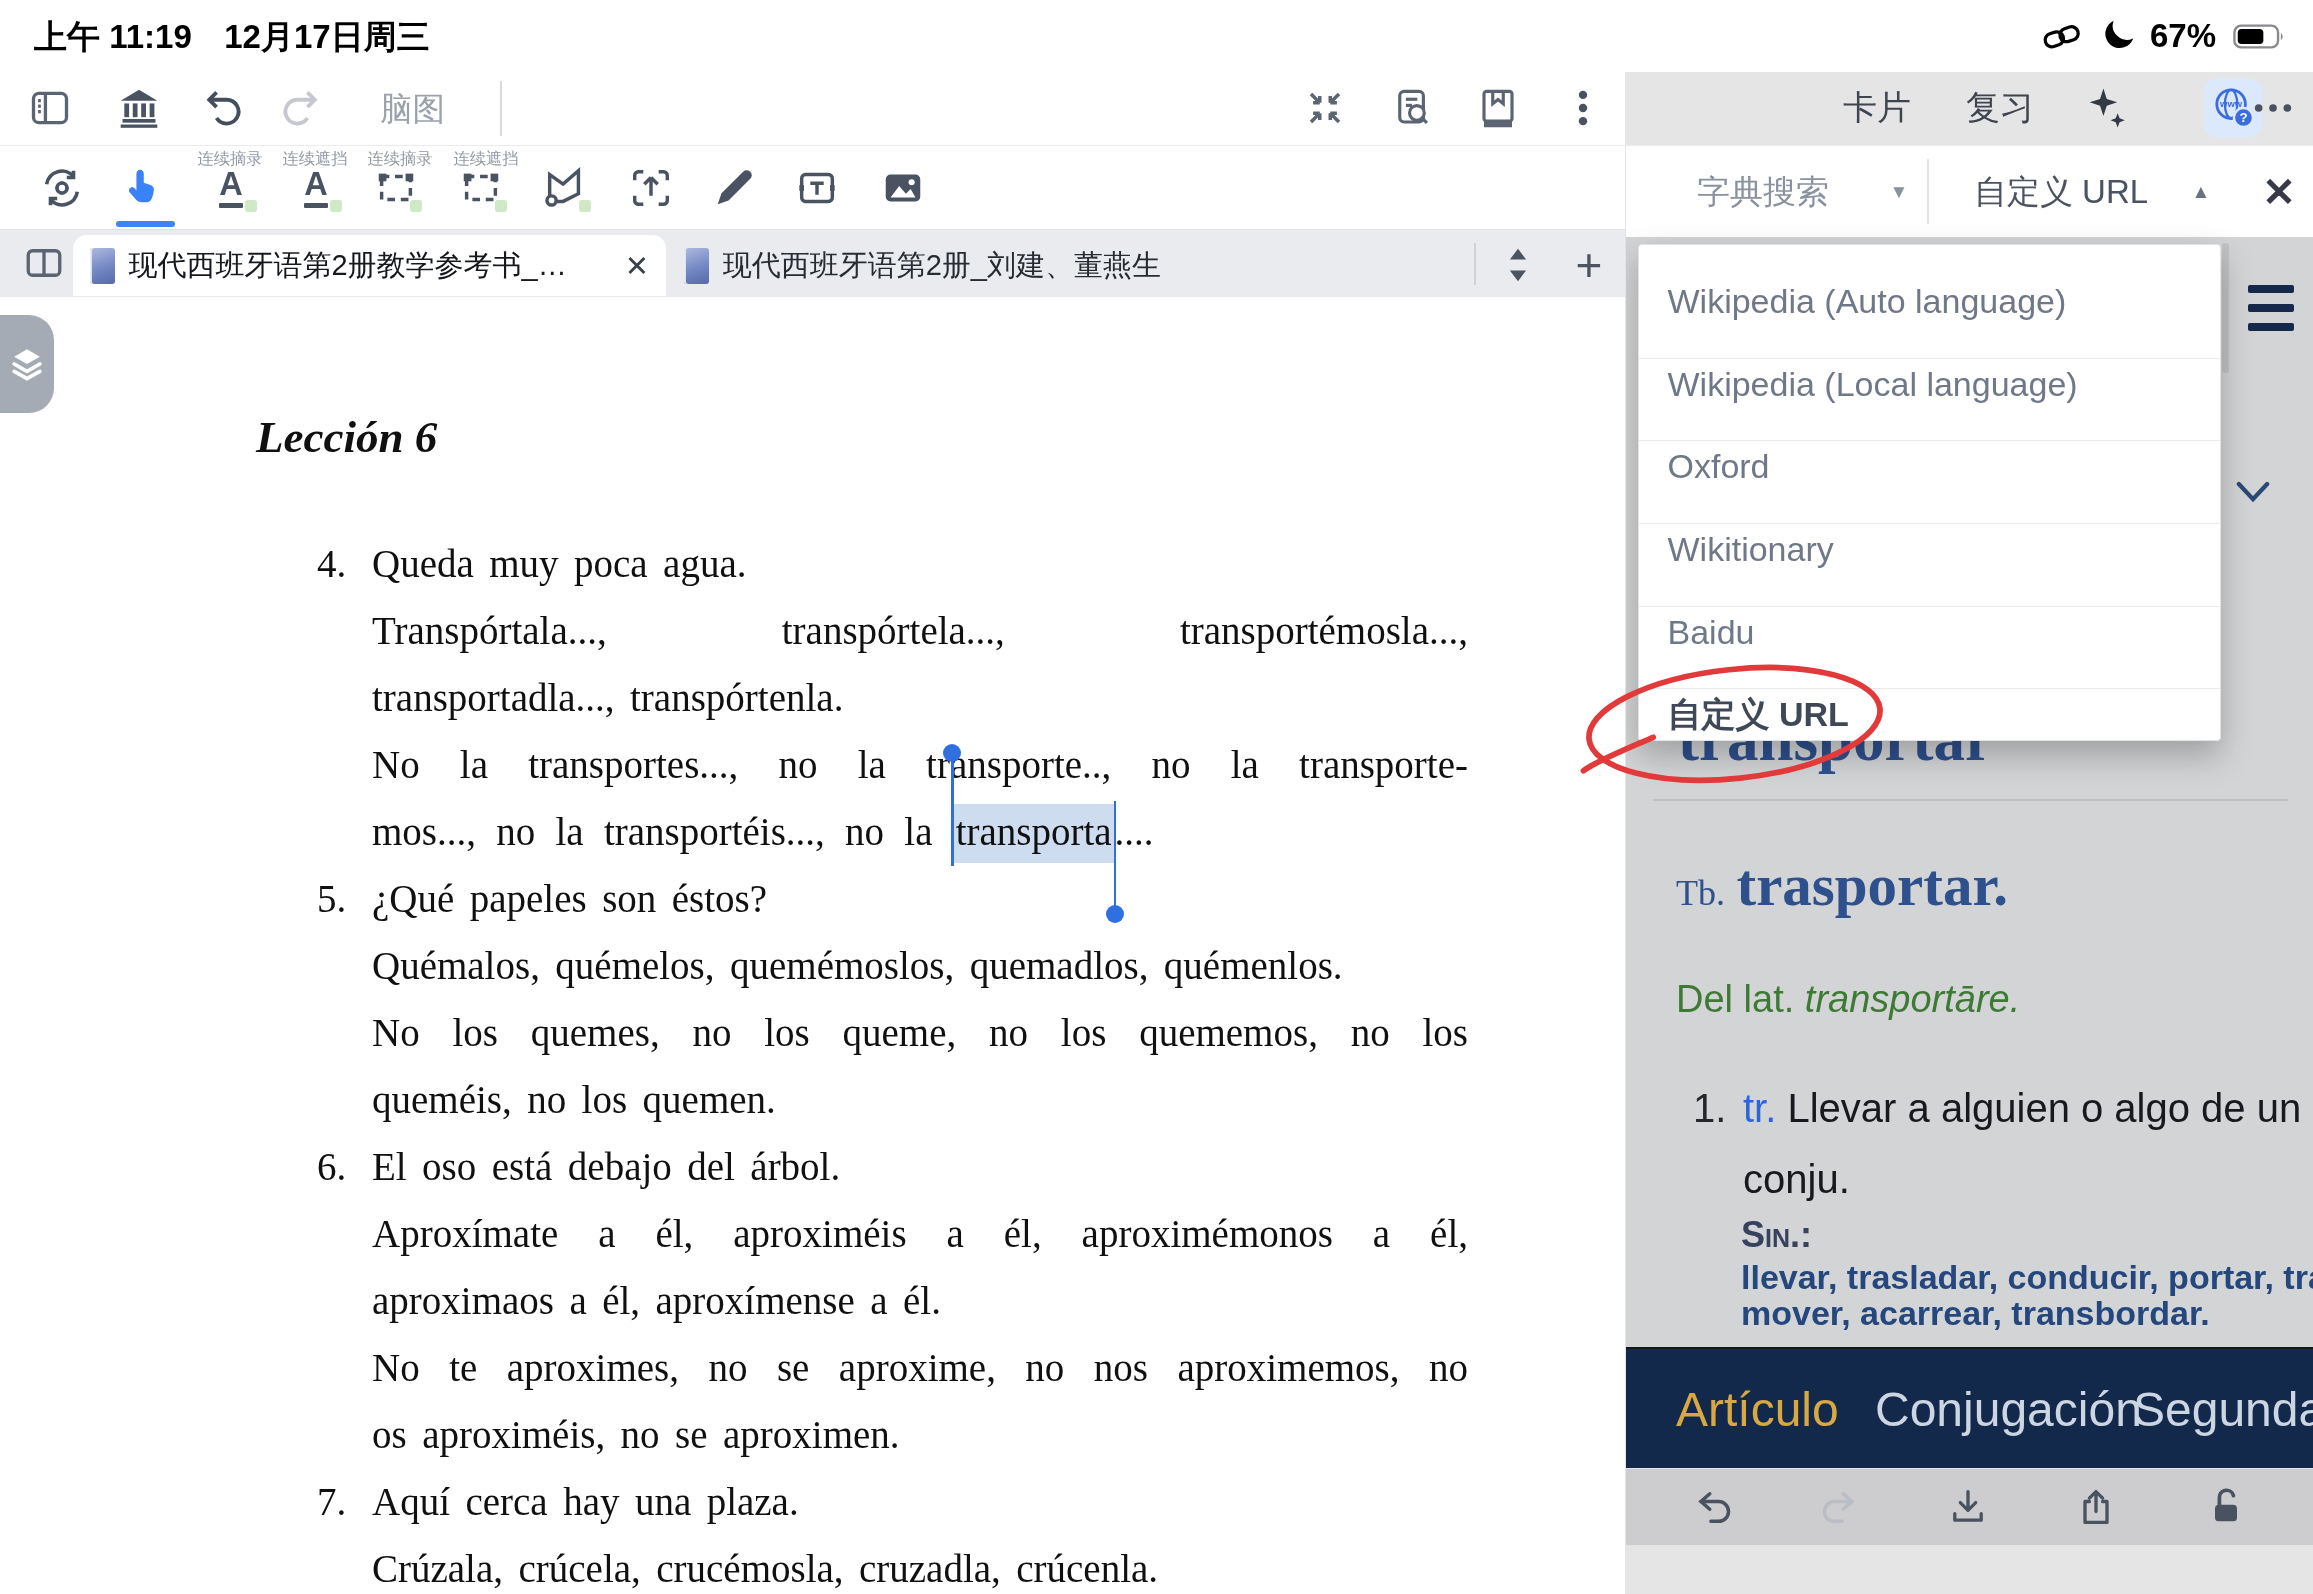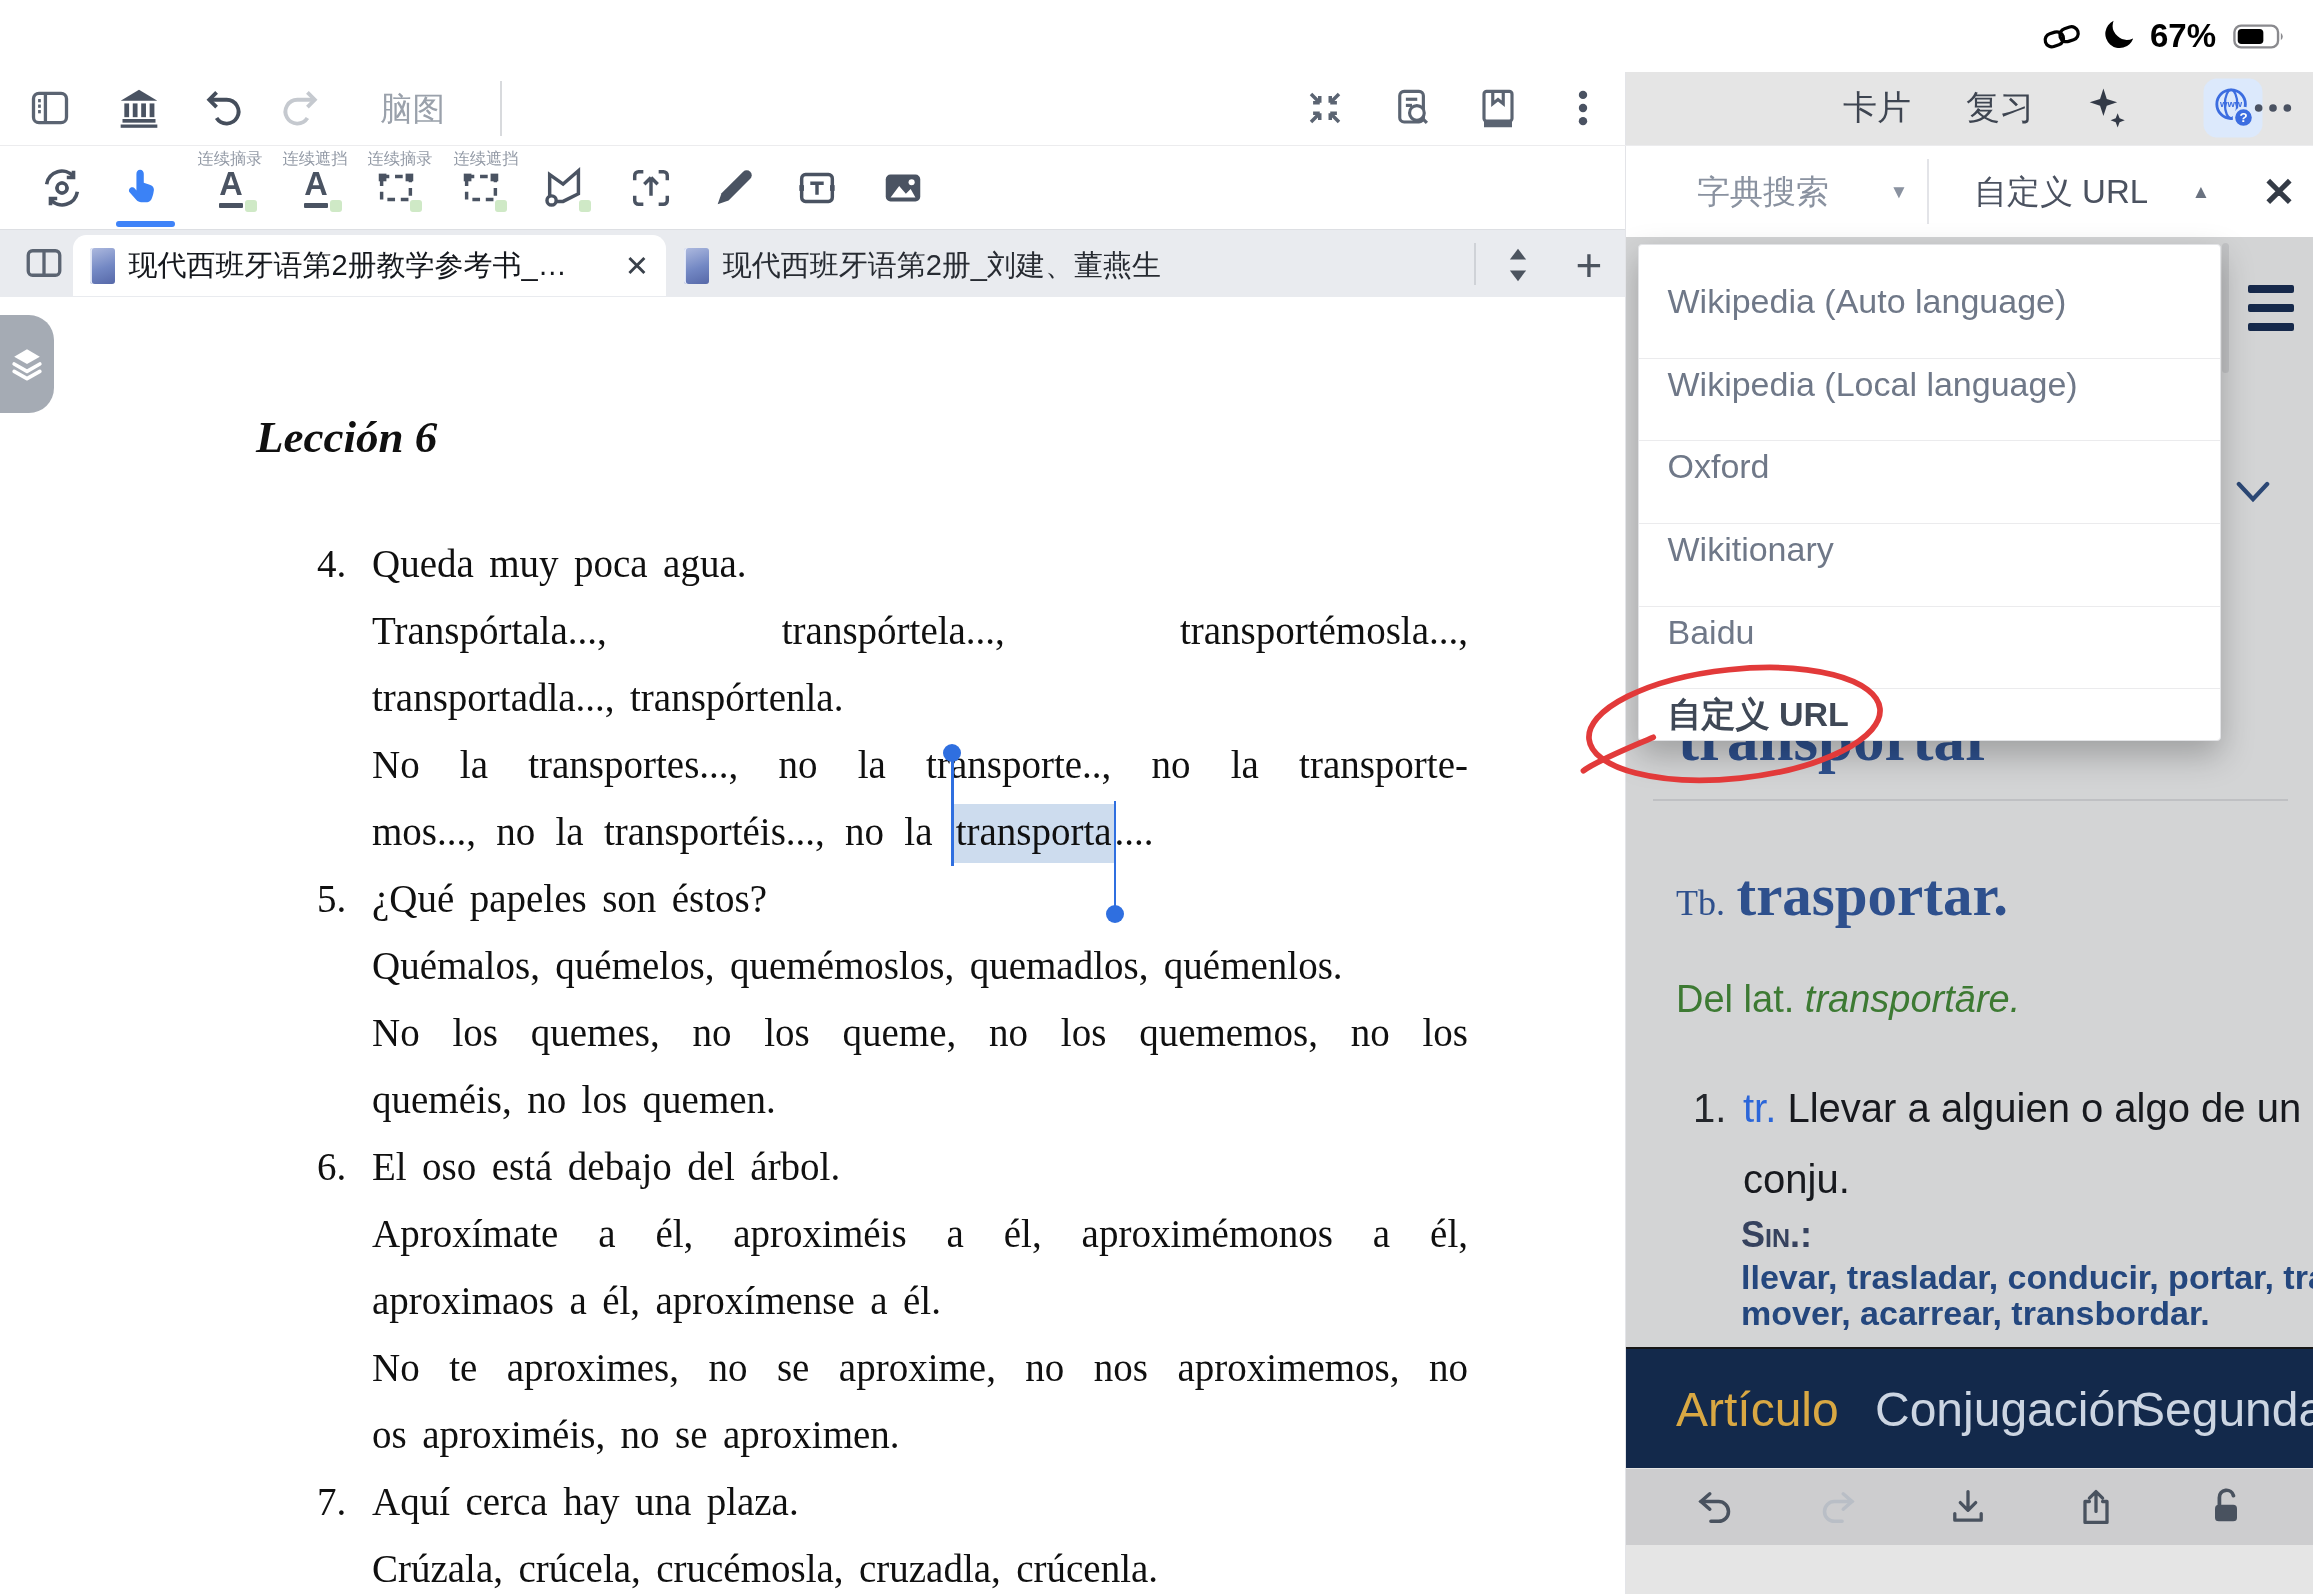--- a/index.html
+++ b/index.html
@@ -73,21 +73,21 @@
   #panel-close{position:absolute;left:653px;top:46px;transform:translate(-50%,-50%);font-size:40px;font-weight:600;color:#343b46;}
 
   #webview{position:absolute;left:0;top:165px;width:688px;height:1110px;background:#d3d4d5;overflow:hidden;}
   #wv-scrollbar{position:absolute;left:596px;top:5.7px;width:6.7px;height:130px;background:#c2c3c5;border-radius:3.8px;}
   #wv-burger{position:absolute;left:622px;top:48px;}
   #wv-burger div{width:46px;height:7.6px;background:#16294b;border-radius:1.9px;margin-bottom:11.5px;}
   #wv-chevron{position:absolute;left:610px;top:244px;}
   #headword-bg{position:absolute;left:52px;top:466px;font-family:"Liberation Serif",serif;font-weight:700;
                font-size:63px;color:#2e508d;z-index:1;}
   #wv-divider{position:absolute;left:27px;top:562px;width:635px;height:1.9px;background:#bfc0c3;z-index:1;}
-  #tb-line{position:absolute;left:50px;top:614px;display:flex;align-items:baseline;gap:11.5px;z-index:1;margin-top:10px;}
+  #tb-line{position:absolute;left:50px;top:614px;display:flex;align-items:baseline;gap:11.5px;z-index:1;}
   #tb-label{font-family:"Liberation Serif",serif;font-size:36px;color:#2e508d;}
   #headword{font-family:"Liberation Serif",serif;font-weight:700;font-size:59px;color:#2e508d;}
   #etym{position:absolute;left:50px;top:741px;font-size:38px;color:#3d7a33;z-index:1;}
   #etym .it{font-style:italic;}
   #sense-no{position:absolute;left:67px;top:849px;font-size:40px;color:#23262b;z-index:1;}
   .defline{position:absolute;left:117px;font-size:40px;color:#17191e;white-space:nowrap;z-index:1;}
   #def1{top:849px;} #def2{top:920px;}
   #sense-pos{color:#2b66d9;}
   #syn-label{position:absolute;left:115px;top:977px;font-size:36px;font-weight:600;font-variant-caps:small-caps;color:#36425e;z-index:1;}
   .synline{position:absolute;left:115px;font-size:34px;font-weight:700;color:#24477e;white-space:nowrap;z-index:1;}
@@ -106,20 +106,24 @@
   .dditem{flex:1;display:flex;align-items:center;padding-left:29px;font-size:34px;color:#6f7888;border-top:1px solid #ebebed;margin-top:31px;}
   .dditem:first-child{border-top:none;}
   .dditem.last{color:#3f4856;font-weight:700;}
 
   #red-circle{left:1529px;top:631px;z-index:40;pointer-events:none;}
 </style>
 </head>
 <body>
 
 <div class="abs" id="statusbar">
+  <div class="abs" id="status-left">
+    <span>上午 11:19</span>
+    <span>12月17日周三</span>
+  </div>
   <div class="abs" id="status-right">
     <span>
       <svg width="40" height="32.5" viewBox="0 0 34 28" fill="none" stroke="#000" stroke-width="2.8">
         <rect x="2.5" y="11" width="16" height="11.5" rx="5.7" transform="rotate(-18 10 17)"></rect>
         <rect x="15" y="6.5" width="16" height="11.5" rx="5.7" transform="rotate(-18 23 12)"></rect>
       </svg>
     </span>
     <span>
       <svg width="34" height="34" viewBox="0 0 32 32">
           <path fill="#000" d="M20 2a13.5 13.5 0 1 0 9.8 22.8A13.4 13.4 0 0 1 20 2z" transform="rotate(-25 16 16)"></path>

